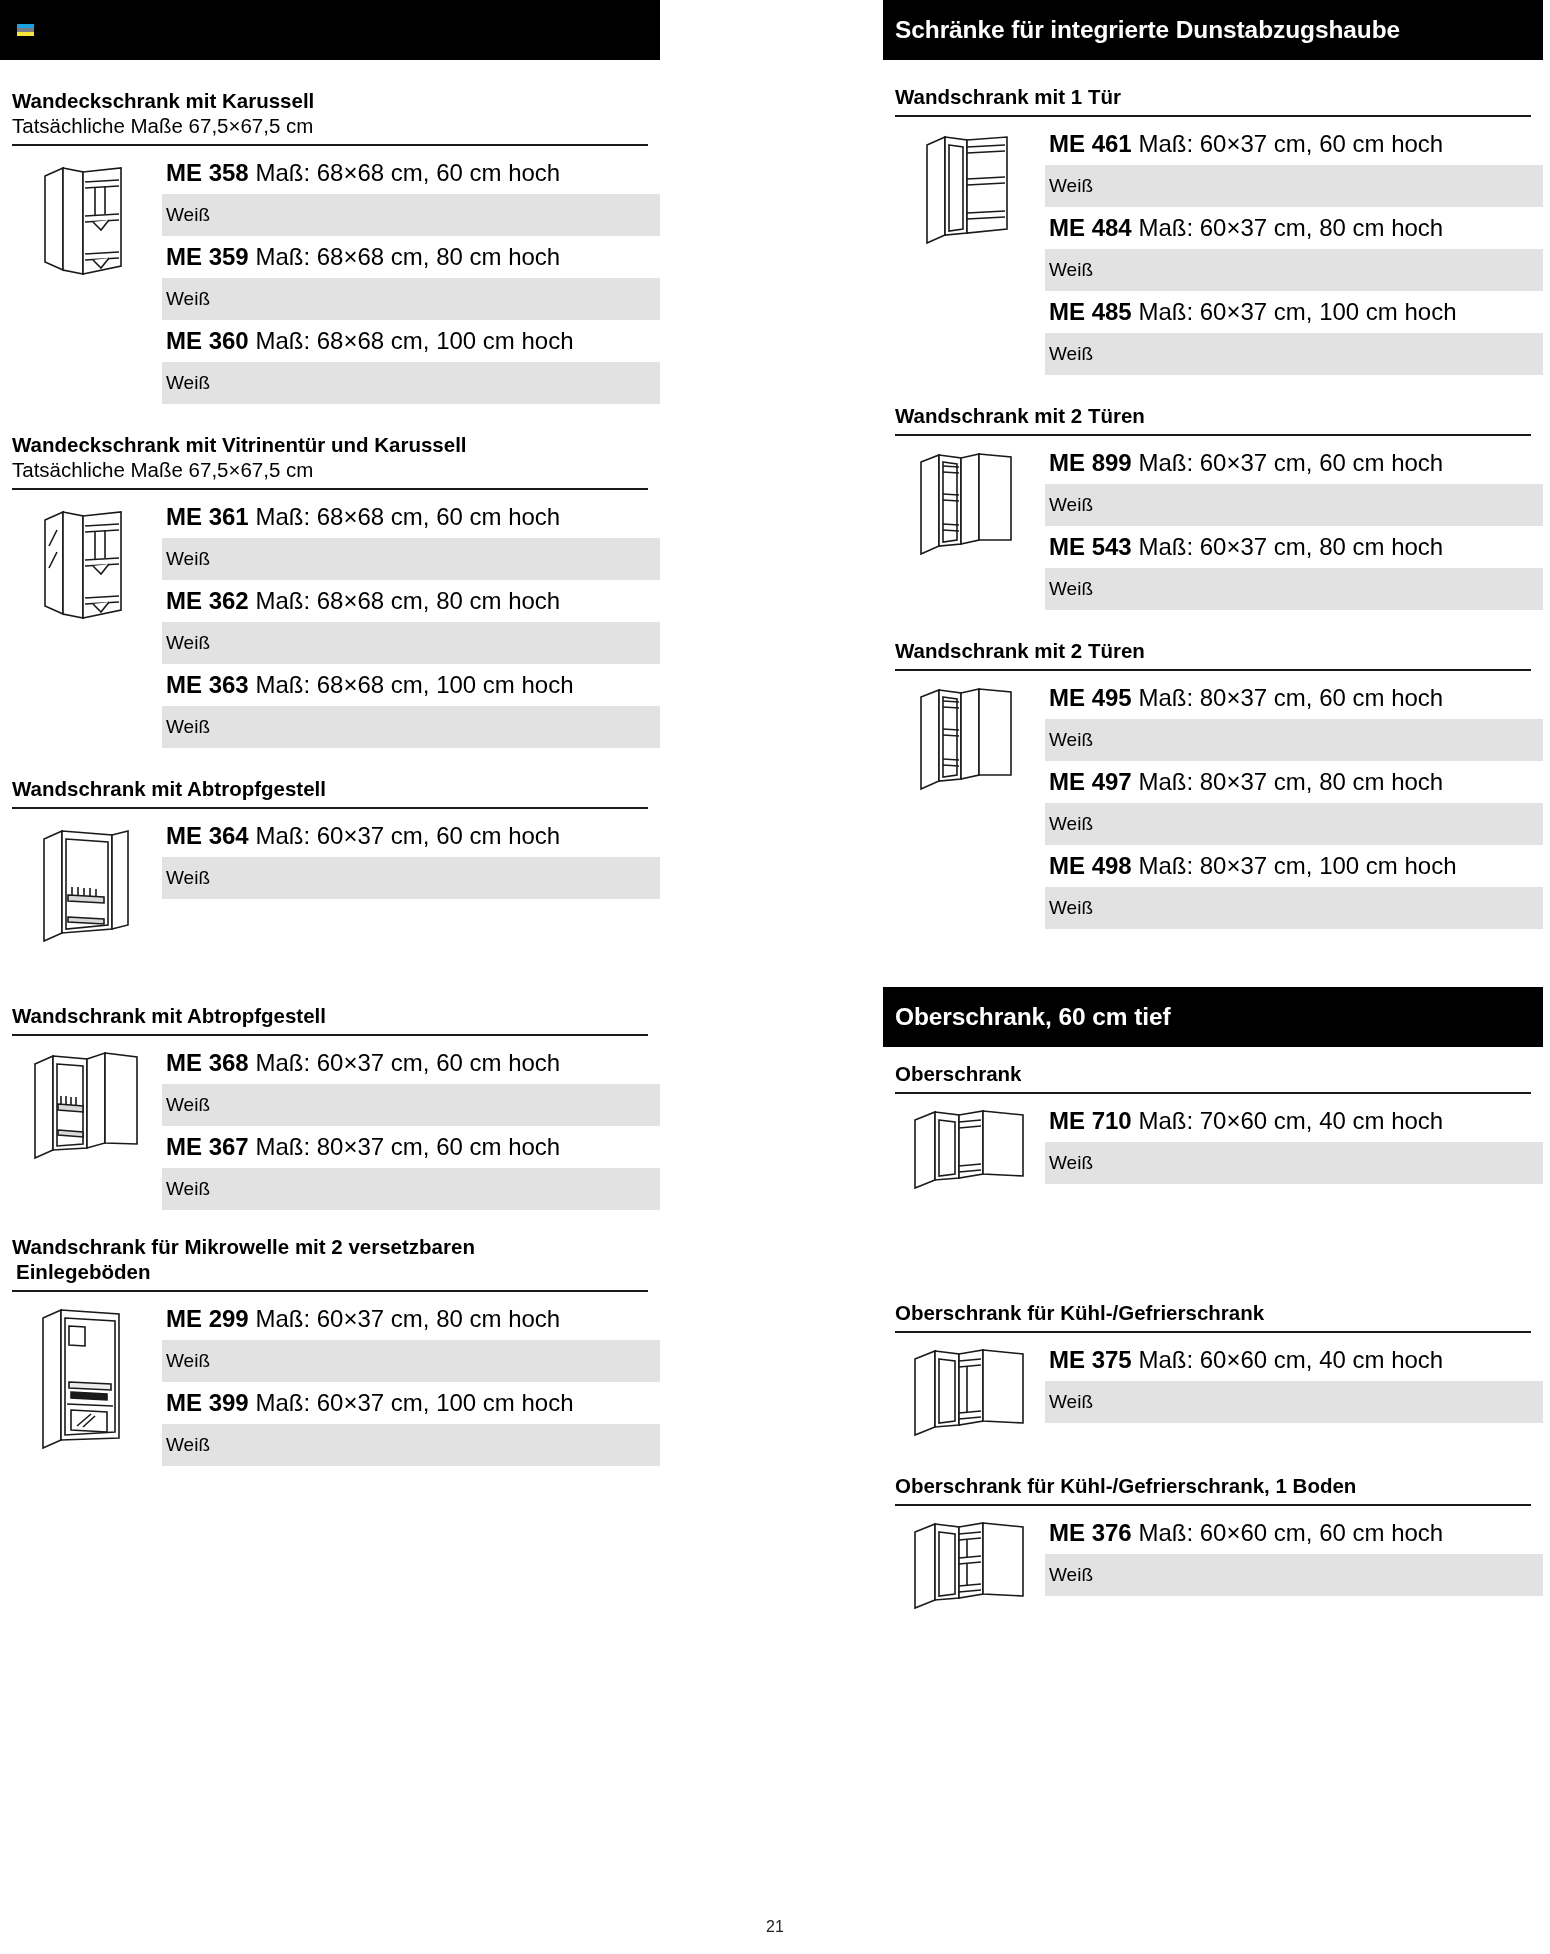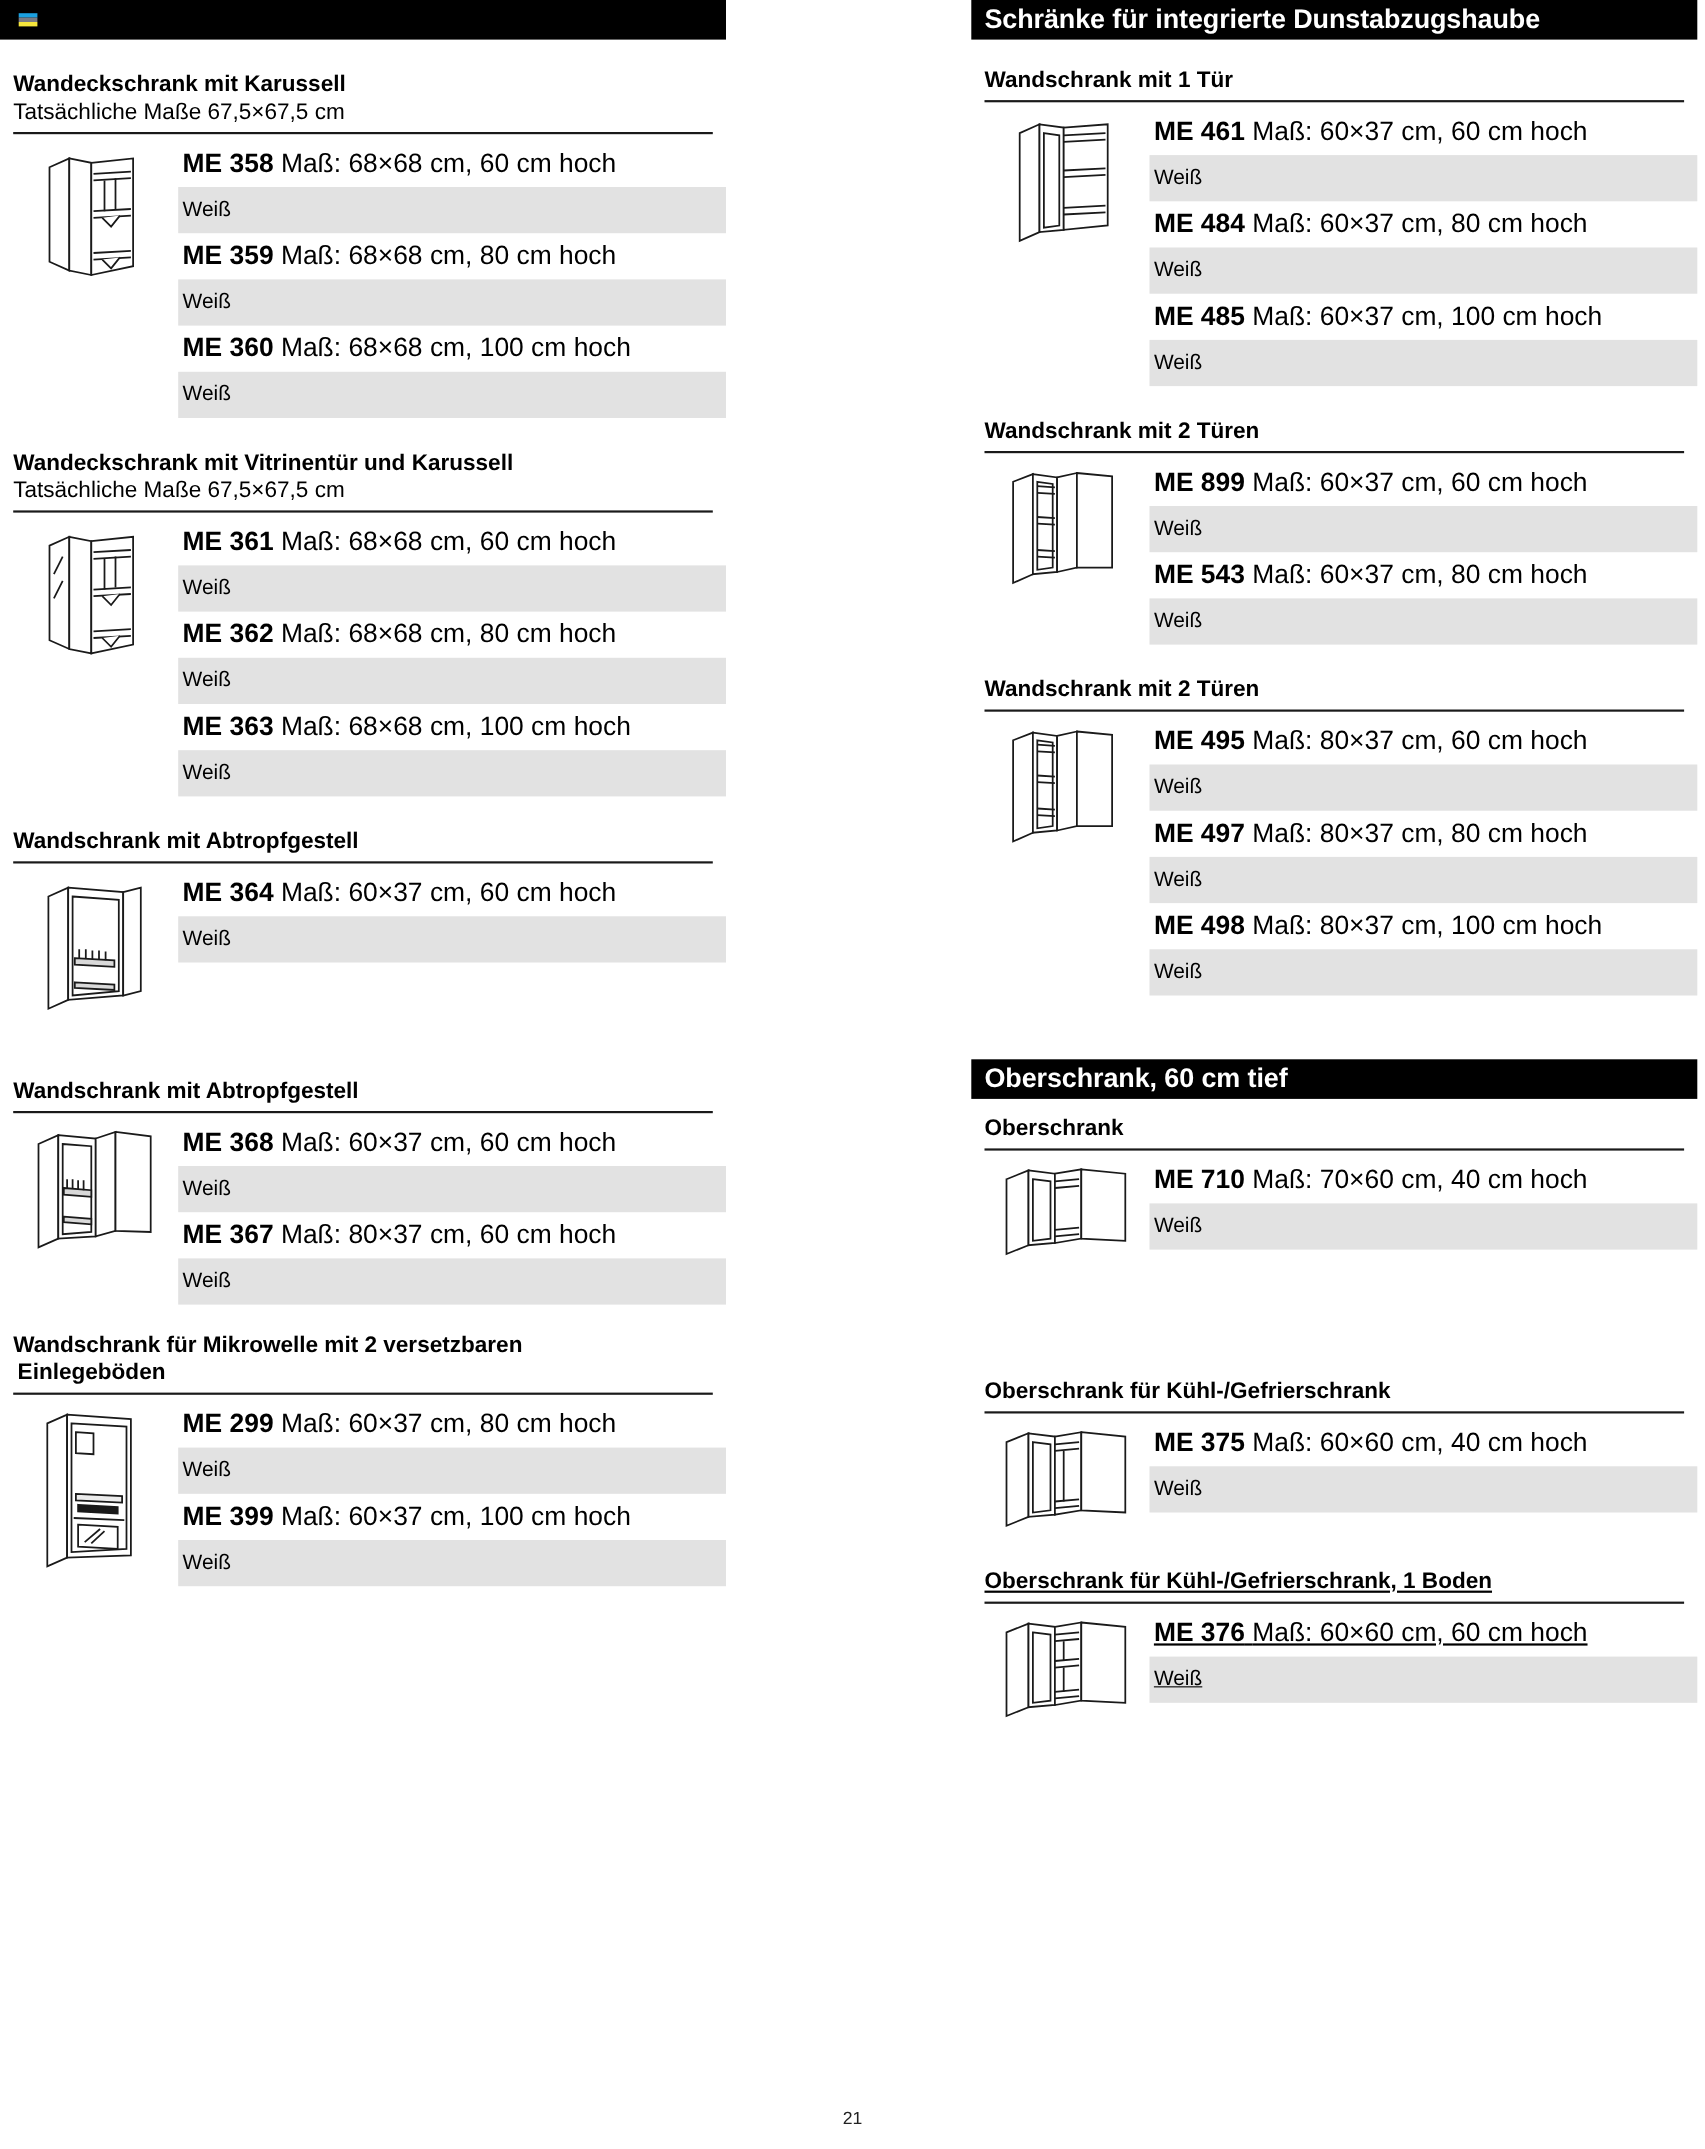--- a/index.html
+++ b/index.html
@@ -24,21 +24,21 @@
     top: 0;
     width: 660px;
   }
   .col-left  { left: 0px; }
   .col-right { left: 883px; }
 
   
   .black-bar {
     background: #000000;
     color: #ffffff;
-    height: 36px;
+    height: 60px;
     display: flex;
     align-items: center;
     padding: 0 12px;
     font-weight: bold;
     font-size: 24.5px;
     letter-spacing: -0.1px;
   }
   .black-bar.empty { padding: 0; }
   .black-bar-left-inner {
     width: 783px;
@@ -485,21 +485,21 @@
         <div class="rows">
           <div class="row-item">
             <span class="code">ME 375</span>
             <span>Maß: 60×60 cm, 40 cm hoch</span>
           </div>
           <div class="row-color">Weiß</div>
         </div>
       </div>
     </div>
 
-    <div class="group" style="text-decoration:underline;">
+    <div class="group" style="">
       <div class="group-title">Oberschrank für Kühl-/Gefrierschrank, 1 Boden</div>
       <div class="rule"></div>
       <div class="group-body">
         <div class="thumb">
           <svg width="130" height="100" viewBox="0 0 130 100">
             <g fill="#fff" stroke="#1a1a1a" stroke-width="1.6">
               <path d="M10 14 L30 6 L30 82 L10 90 Z"></path>
               <path d="M30 6 L54 9 L54 80 L30 82 Z"></path>
               <path d="M54 9 L78 5 L78 76 L54 80 Z"></path>
               <path d="M78 5 L118 9 L118 78 L78 76 Z"></path>

